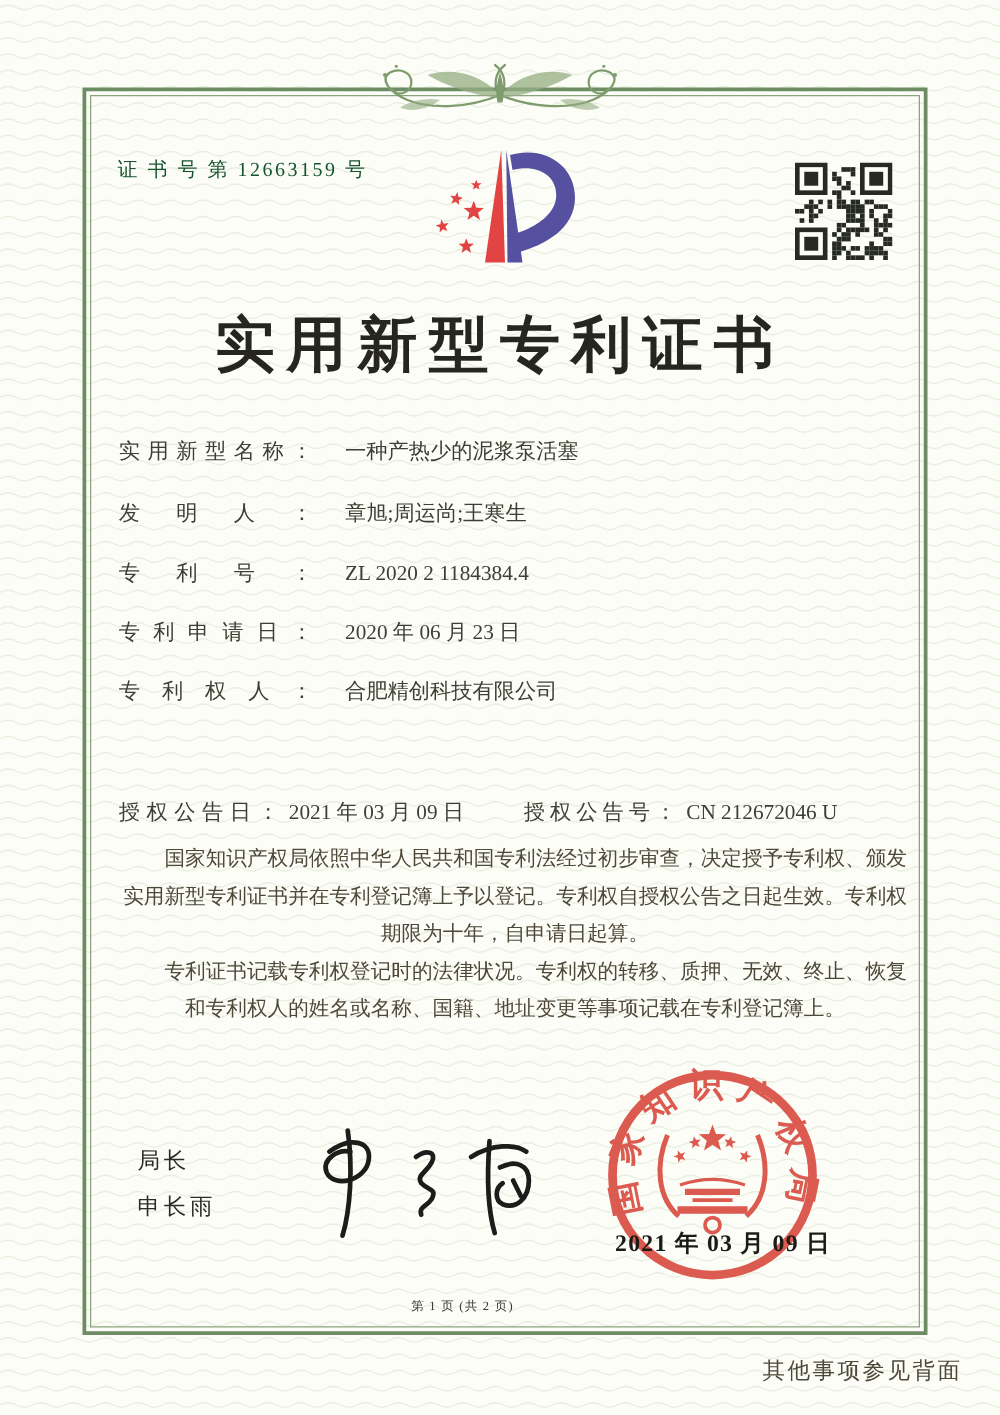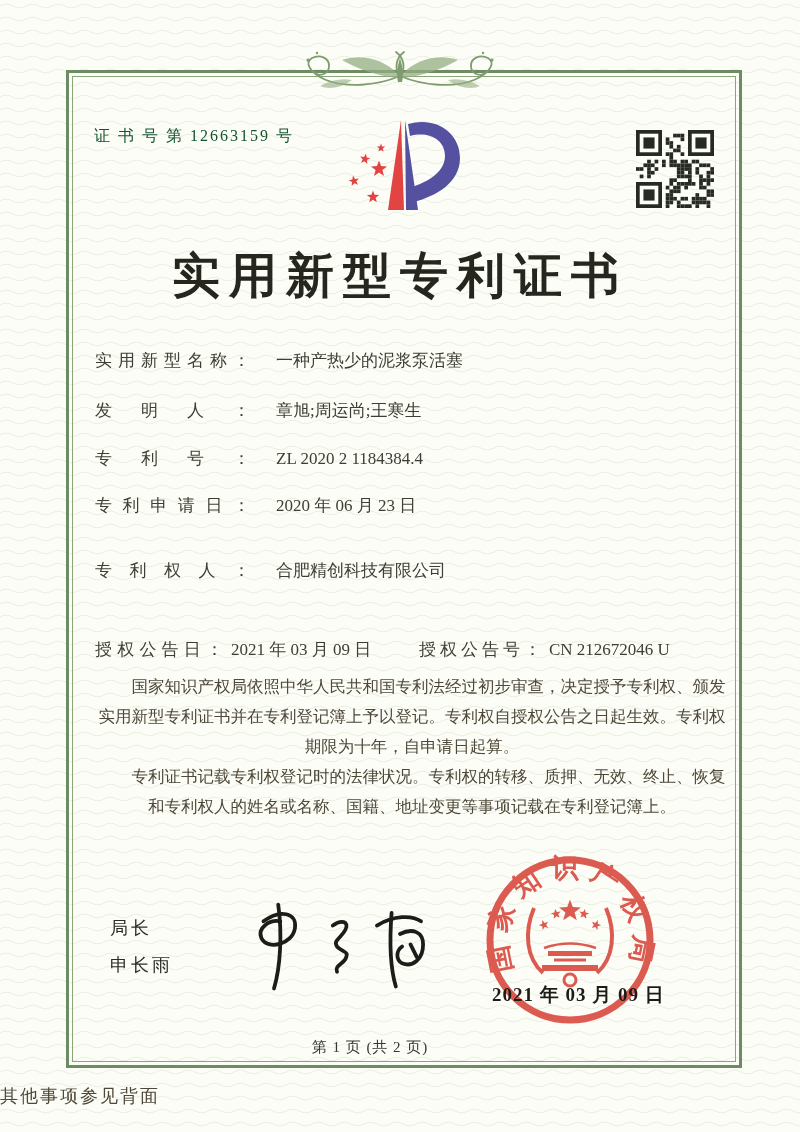--- a/index.html
+++ b/index.html
@@ -36,22 +36,22 @@
     line-height:30px;color:#4e4839;}
   .paras p{margin:0;text-indent:2em;text-align:center;}
   .officials{position:absolute;left:110px;top:916px;font-size:18px;
     letter-spacing:3px;color:#2c2c26;}
   .officials div{margin-bottom:13px;}
   .signature{position:absolute;left:232px;top:898px;width:210px;height:95px;}
   .seal{position:absolute;left:482px;top:852px;width:176px;height:176px;}
   .seal-date{position:absolute;left:492px;top:982px;font-size:19px;
     font-weight:700;letter-spacing:1px;color:#1d1b16;z-index:5;}
   .page-num{position:absolute;left:0;top:1038px;width:740px;text-align:center;
-    font-size:15px;letter-spacing:1px;color:#35382e;}
-  .back-note{position:absolute;left:0;top:1084px;width:770px;text-align:left;
+    font-size:10px;letter-spacing:1px;color:#35382e;}
+  .back-note{position:absolute;left:0;top:1084px;width:770px;text-align:right;
     font-size:18px;letter-spacing:2px;color:#4e4839;}
 </style>
 </head>
 <body>
 
 <div id="page">
 
   <svg id="waves" xmlns="http://www.w3.org/2000/svg">
       <defs>
         <path id="wv" d="M0 0 q6.5 -3.6 13 0 q6.5 3.6 13 0 q6.5 -3.6 13 0 q6.5 3.6 13 0 q6.5 -3.6 13 0 q6.5 3.6 13 0 q6.5 -3.6 13 0 q6.5 3.6 13 0 q6.5 -3.6 13 0 q6.5 3.6 13 0 q6.5 -3.6 13 0 q6.5 3.6 13 0 q6.5 -3.6 13 0 q6.5 3.6 13 0 q6.5 -3.6 13 0 q6.5 3.6 13 0 q6.5 -3.6 13 0 q6.5 3.6 13 0 q6.5 -3.6 13 0 q6.5 3.6 13 0 q6.5 -3.6 13 0 q6.5 3.6 13 0 q6.5 -3.6 13 0 q6.5 3.6 13 0 q6.5 -3.6 13 0 q6.5 3.6 13 0 q6.5 -3.6 13 0 q6.5 3.6 13 0 q6.5 -3.6 13 0 q6.5 3.6 13 0 q6.5 -3.6 13 0 q6.5 3.6 13 0 q6.5 -3.6 13 0 q6.5 3.6 13 0 q6.5 -3.6 13 0 q6.5 3.6 13 0 q6.5 -3.6 13 0 q6.5 3.6 13 0 q6.5 -3.6 13 0 q6.5 3.6 13 0 q6.5 -3.6 13 0 q6.5 3.6 13 0 q6.5 -3.6 13 0 q6.5 3.6 13 0 q6.5 -3.6 13 0 q6.5 3.6 13 0 q6.5 -3.6 13 0 q6.5 3.6 13 0 q6.5 -3.6 13 0 q6.5 3.6 13 0 q6.5 -3.6 13 0 q6.5 3.6 13 0 q6.5 -3.6 13 0 q6.5 3.6 13 0 q6.5 -3.6 13 0 q6.5 3.6 13 0 q6.5 -3.6 13 0 q6.5 3.6 13 0 q6.5 -3.6 13 0 q6.5 3.6 13 0 q6.5 -3.6 13 0 q6.5 3.6 13 0" fill="none" stroke="#d7e3cb" stroke-width="1"></path>
@@ -316,21 +316,21 @@
     <span class="val">章旭;周运尚;王寒生</span>
   </div>
   <div class="row" style="top:446px">
     <span class="lbl">专利号：</span>
     <span class="val">ZL 2020 2 1184384.4</span>
   </div>
   <div class="row" style="top:493px">
     <span class="lbl">专利申请日：</span>
     <span class="val">2020 年 06 月 23 日</span>
   </div>
-  <div class="row" style="top:558px">
+  <div class="row" style="top:540px">
     <span class="lbl">专利权人：</span>
     <span class="val">合肥精创科技有限公司</span>
   </div>
   <div class="row" style="top:637px">
     <span class="lbl-g">授权公告日：</span>
     <span class="val-g1">2021 年 03 月 09 日</span>
     <span class="lbl-g2">授权公告号：</span>
     <span class="val-g2">CN 212672046 U</span>
   </div>
 

